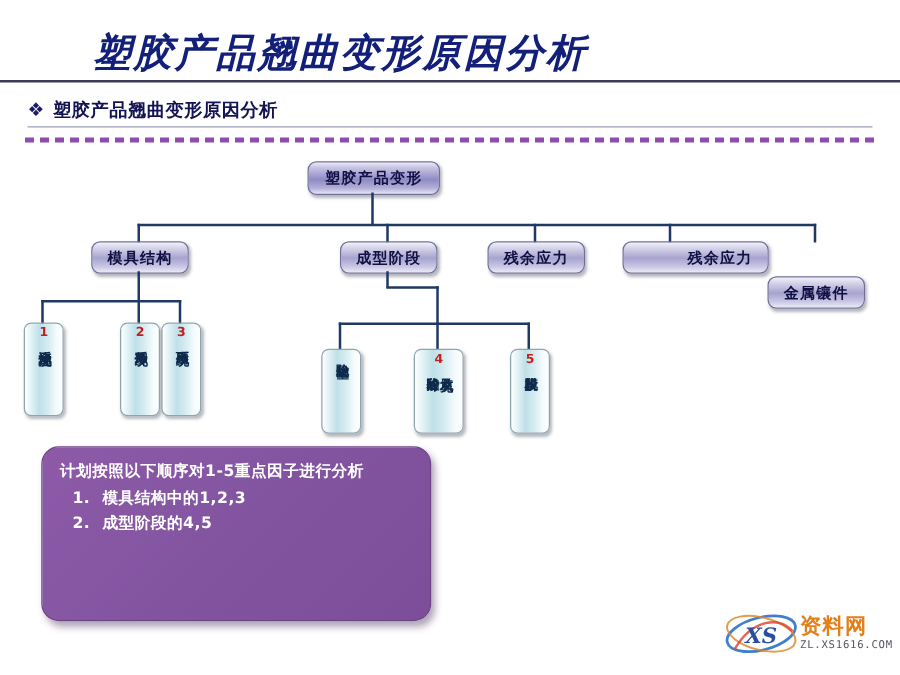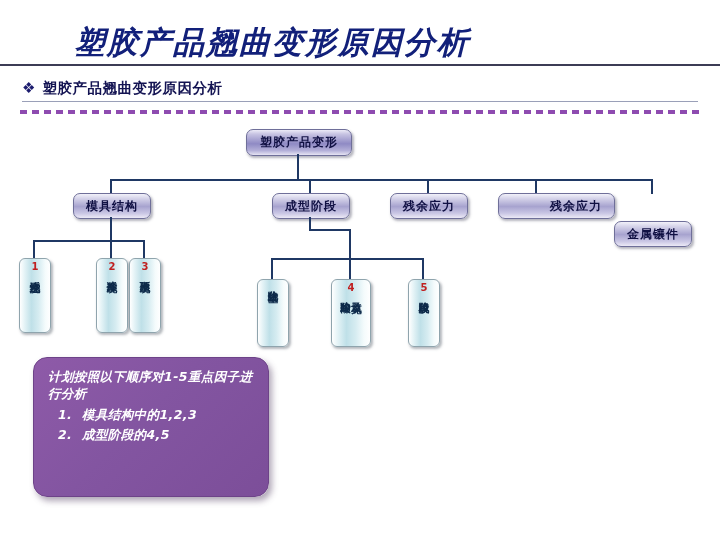--- a/index.html
+++ b/index.html
@@ -171,29 +171,28 @@
     font-weight: bold;
     color: #c02020;
     font-family: "DejaVu Sans", "Liberation Sans", sans-serif;
   }
   .leaf.has-num .leaf-inner { padding-top: 14px; }
 
   
   #note-panel {
     position: absolute;
     left: 33px; top: 357px;
-    width: 236px; height: 140px;
+    width: 312px; height: 140px;
     border-radius: 14px;
     background: linear-gradient(135deg, #8e5aa8 0%, #8355a1 45%, #7c4e99 100%);
     border: 1px solid #6d4388;
     box-shadow: 3px 4px 6px rgba(80,60,95,.45);
     padding: 11px 14px;
     box-sizing: border-box;
     color: #ffffff;
-    font-style: italic;
   }
   #note-title {
     font-size: 12.5px;
     font-weight: bold;
     letter-spacing: .4px;
     margin-bottom: 4px;
   }
   .note-item {
     display: flex;
     font-size: 12.5px;
@@ -345,14 +344,24 @@
     <div class="note-item">
       <span class="note-marker">1.</span>
       <span>模具结构中的1,2,3</span>
     </div>
     <div class="note-item">
       <span class="note-marker">2.</span>
       <span>成型阶段的4,5</span>
     </div>
   </div>
 
+  <div id="watermark">
+    <svg id="wm-logo" viewBox="0 0 62 36">
+      <ellipse cx="31" cy="18" rx="28" ry="13" fill="none" stroke="#3f7fd0" stroke-width="2.2" transform="rotate(-14 31 18)"></ellipse>
+      <ellipse cx="31" cy="18" rx="28" ry="13" fill="none" stroke="#e0892a" stroke-width="1.6" opacity="0.85" transform="rotate(14 31 18)"></ellipse>
+      <path d="M10 30 C 24 6, 46 4, 56 16" fill="none" stroke="#d8412f" stroke-width="2" opacity=".8"></path>
+      <text x="31" y="25" text-anchor="middle" font-family="DejaVu Serif, serif" font-size="17" font-style="italic" font-weight="bold" fill="#2b4f9e">XS</text>
+    </svg>
+    <div id="wm-cn">资料网</div>
+    <div id="wm-url">ZL.XS1616.COM</div>
+  </div>
 
 </div>
 
 </body></html>

